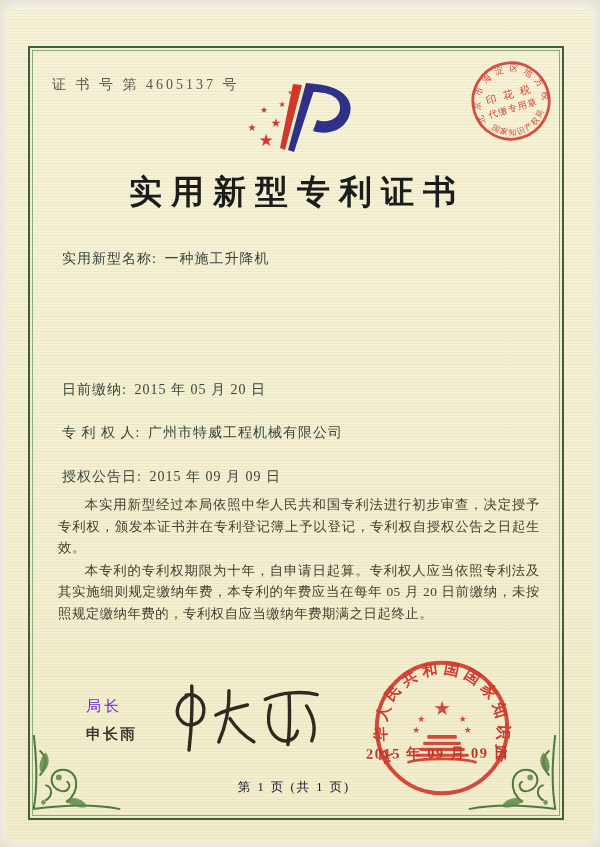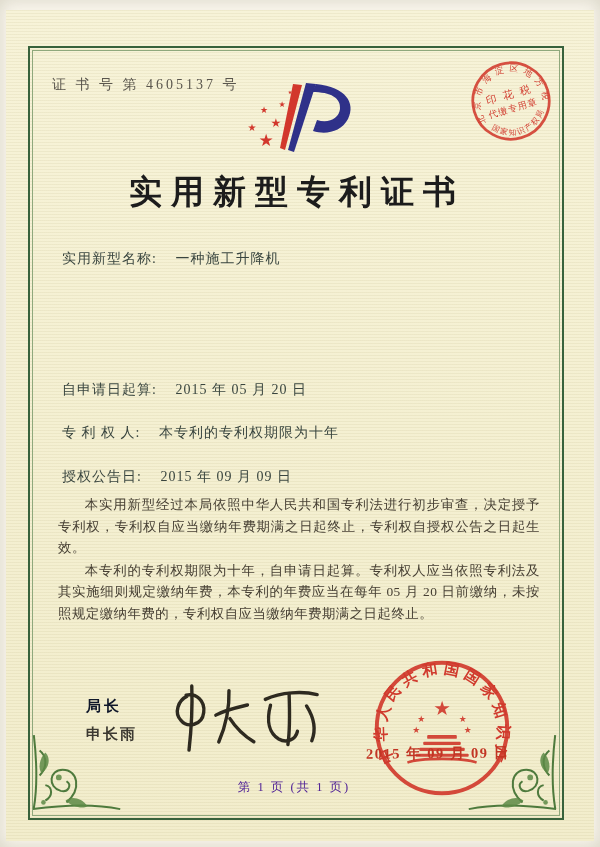--- a/index.html
+++ b/index.html
@@ -20,38 +20,38 @@
   .frame-inner{position:absolute; inset:2px; border:1px solid #8fa87c;}
   .cert-no{position:absolute; left:52px; top:76px; font-size:14px; letter-spacing:3px;
     color:#5a564d;}
   .tax-stamp{position:absolute; left:458px; top:48px; width:106px; height:106px;
     transform:rotate(-16deg); opacity:.93;}
   .logo{position:absolute; left:236px; top:78px; width:132px; height:80px;}
   .title{position:absolute; left:60px; right:66px; top:170px; text-align:center;
     font-size:33px; font-weight:700; letter-spacing:9px; color:#1c1c1c;}
   .field{position:absolute; left:62px; right:50px; font-size:14px; color:#39453f;
     white-space:nowrap;}
-  .field .flabel{margin-right:15px; letter-spacing:1px;}
+  .field .flabel{margin-right:4px; letter-spacing:1px;}
   .field .fvalue{letter-spacing:1px;}
   .f0{top:250px}.f1{top:294px}.f2{top:338px}.f3{top:381px}.f4{top:424px}.f5{top:468px}
   .body-text{position:absolute; left:58px; right:60px; top:494px; color:#46413４;}
   .body-text p{margin:0 0 1px 0; font-size:13.4px; line-height:21.5px; color:#474034;
     text-align:justify; text-indent:2em; letter-spacing:.5px;}
-  .signer-role{position:absolute; left:86px; top:697px; font-size:15px; color:#0f172a;
-    letter-spacing:3px; font-weight:700;text-align:right;}
+  .signer-role{position:absolute; left:86px; top:697px; font-size:15px; color:#6d28d9;
+    letter-spacing:3px; font-weight:400;text-align:right;}
   .signer-name{position:absolute; left:86px; top:725px; font-size:15px; color:#3c3931;
     letter-spacing:2px; font-weight:600;}
   .signature{position:absolute; left:158px; top:678px; width:180px; height:84px;
     transform:rotate(-2deg);}
   .big-seal{position:absolute; left:358px; top:644px; width:168px; height:168px;
     opacity:.95;}
   .seal-date{position:absolute; left:366px; top:744px; font-size:14.5px; color:#c23524;
     font-weight:700; letter-spacing:1.5px; z-index:5; transform:rotate(-.5deg);}
   .footer{position:absolute; left:28px; width:532px; top:779px; text-align:center;
-    font-size:12.5px; color:#4c1d95; letter-spacing:2px;}
+    font-size:12.5px; color:#0f172a; letter-spacing:2px;}
   .ornament{position:absolute; width:96px; height:100px; top:714px;}
   .orn-left{left:30px; transform:scaleX(-1);}
   .orn-right{left:463px;}
 </style>
 </head>
 <body>
 
 <div class="photo">
   <div class="paper"></div>
 
@@ -88,34 +88,34 @@
              C 93,46 103,40 104,31 C 105,20 95,14 76,14 Z" fill="#2f3189"></path>
   </svg>
 
   <div class="title">实用新型专利证书</div>
 
   <div class="field f0">
     <span class="flabel">实用新型名称:</span>
     <span class="fvalue">一种施工升降机</span>
   </div>
   <div class="field f3">
-    <span class="flabel">自申请日起算:</span>
+    <span class="flabel">日前缴纳:</span>
     <span class="fvalue">2015 年 05 月 20 日</span>
   </div>
   <div class="field f4">
     <span class="flabel">专 利 权 人:</span>
-    <span class="fvalue">本专利的专利权期限为十年</span>
+    <span class="fvalue">广州市特威工程机械有限公司</span>
   </div>
   <div class="field f5">
     <span class="flabel">授权公告日:</span>
     <span class="fvalue">2015 年 09 月 09 日</span>
   </div>
 
   <div class="body-text">
-    <p>本实用新型经过本局依照中华人民共和国专利法进行初步审查，决定授予专利权，专利权自应当缴纳年费期满之日起终止，专利权自授权公告之日起生效。</p>
+    <p>本实用新型经过本局依照中华人民共和国专利法进行初步审查，决定授予专利权，颁发本证书并在专利登记簿上予以登记，专利权自授权公告之日起生效。</p>
     <p>本专利的专利权期限为十年，自申请日起算。专利权人应当依照专利法及其实施细则规定缴纳年费，本专利的年费应当在每年 05 月 20 日前缴纳，未按照规定缴纳年费的，专利权自应当缴纳年费期满之日起终止。</p>
   </div>
 
   <div class="signer-role">局长</div>
   <div class="signer-name">申长雨</div>
 
   <svg class="signature" viewBox="0 0 180 84" aria-label="申长雨">
     <g fill="none" stroke="#2e2a20" stroke-width="3.4" stroke-linecap="round">
       <path d="M30,16 C21,20 16,32 23,40 C29,48 44,46 46,33 C48,21 39,13 29,15"></path>
       <path d="M35,6 C35,26 33,50 30,70"></path>

